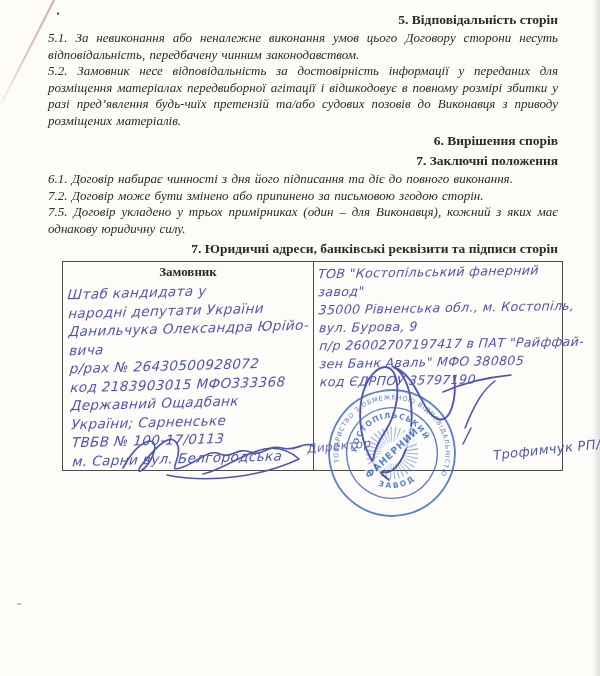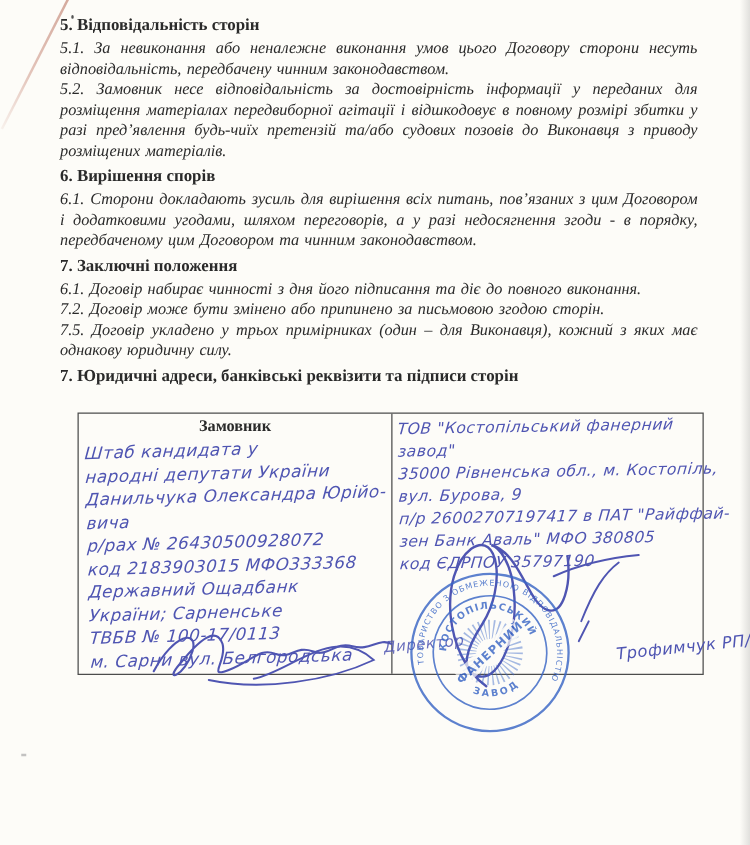--- a/index.html
+++ b/index.html
@@ -16,32 +16,32 @@
     background:var(--paper);
     font-family:"Liberation Serif", serif;
     color:var(--text);
     overflow:hidden;
   }
   .content{
     position:absolute;left:48px;top:8px;width:510px;
     font-size:13px;line-height:16.5px;
   }
   .sec-heading{
-    text-align:left;font-weight:bold;font-size:13.5px;
+    text-align:right;font-weight:bold;font-size:13.5px;
     margin:3px 0 2px 0;line-height:17px;
   }
   .clause{
     text-align:justify;
     word-spacing:1px;
     font-style:italic;
   }
   
   .parties{
     position:relative;
-    margin:21px 0 0 14px;
+    margin:4px 0 0 14px;
     width:501px;height:210px;
     border:1.4px solid #4c4c4c;
     display:flex;
     align-items:flex-end;
   }
   .party-cell{
     position:relative;height:100%;
   }
   .party-cell.customer{width:251px;border-right:1.4px solid #4c4c4c;}
   .party-cell.contractor{flex:1;}
@@ -99,21 +99,20 @@
   <div class="speck"></div>
   <div class="edge-shadow"></div>
 
   <div class="content">
 
     <div class="sec-heading">5. Відповідальність сторін</div>
     <p class="clause">5.1. За невиконання або неналежне виконання умов цього Договору сторони несуть відповідальність, передбачену чинним законодавством.</p>
     <p class="clause">5.2. Замовник несе відповідальність за достовірність інформації у переданих для розміщення матеріалах передвиборної агітації і відшкодовує в повному розмірі збитки у разі пред’явлення будь-чиїх претензій та/або судових позовів до Виконавця з приводу розміщених матеріалів.</p>
 
     <div class="sec-heading">6. Вирішення спорів</div>
-    <p class="clause">6.1. Сторони докладають зусиль для вирішення всіх питань, пов’язаних з цим Договором і додатковими угодами, шляхом переговорів, а у разі недосягнення згоди - в порядку, передбаченому цим Договором та чинним законодавством.</p>
 
     <div class="sec-heading">7. Заключні положення</div>
     <p class="clause">6.1. Договір набирає чинності з дня його підписання та діє до повного виконання.</p>
     <p class="clause">7.2. Договір може бути змінено або припинено за письмовою згодою сторін.</p>
     <p class="clause">7.5. Договір укладено у трьох примірниках (один – для Виконавця), кожний з яких має однакову юридичну силу.</p>
 
     <div class="sec-heading">7. Юридичні адреси, банківські реквізити та підписи сторін</div>
 
     <div class="parties">
 

